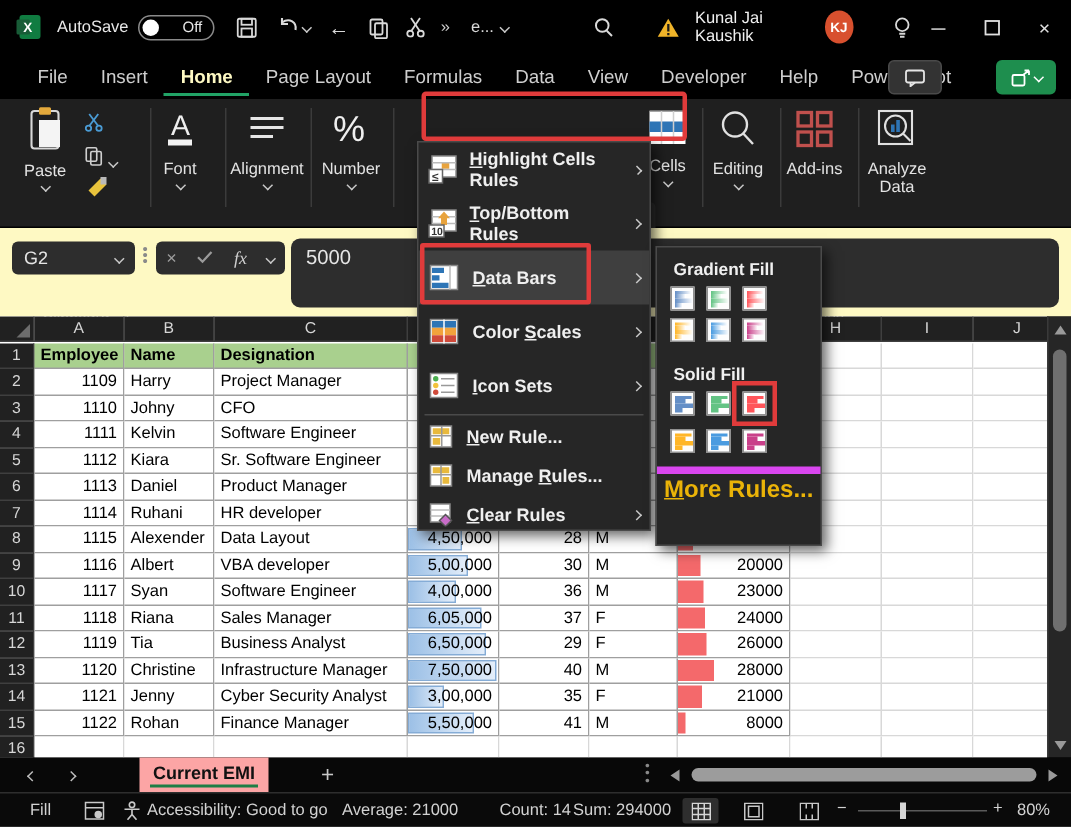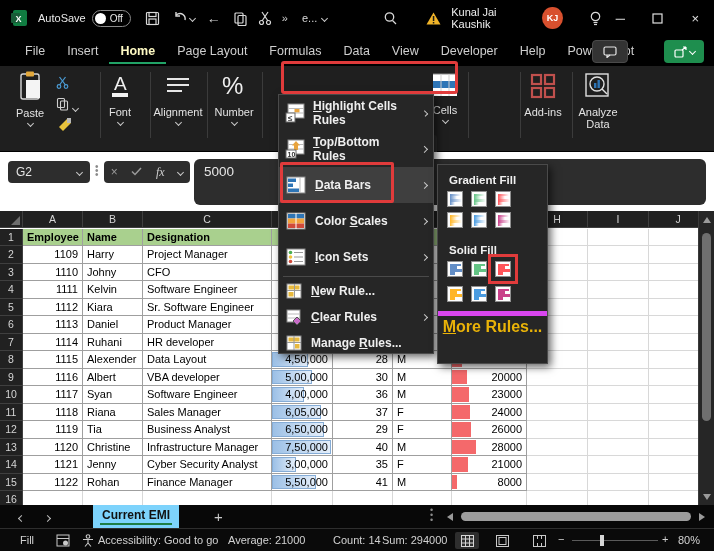--- a/index.html
+++ b/index.html
@@ -3,21 +3,21 @@
 <meta charset="utf-8">
 <style>
   html,body{margin:0;padding:0;background:#000;}
   *{box-sizing:border-box;font-family:"Liberation Sans",sans-serif;}
   #app{position:relative;width:714px;height:551px;background:#000;overflow:hidden;color:#e6e6e6;}
   .abs{position:absolute;}
 
   
   #titlebar{left:0;top:0;width:714px;height:36px;background:#000;display:flex;align-items:center;}
   .tb-ic{display:inline-flex;align-items:center;justify-content:center;color:#d9d9d9;}
-  #autosave-pill{display:flex;align-items:center;gap:4px;border:1px solid #8a8a8a;border-radius:9px;height:17px;padding:0 7px 0 2px;margin-left:6px;}
+  #autosave-pill{display:flex;align-items:center;gap:16px;border:1px solid #8a8a8a;border-radius:9px;height:17px;padding:0 7px 0 2px;margin-left:6px;}
   #autosave-knob{width:11px;height:11px;border-radius:50%;background:#fff;}
   #autosave-pill span{font-size:10px;color:#e8e8e8;}
   .qat{margin-left:14px;}
   #avatar{width:22px;height:22px;border-radius:50%;background:#d8502e;color:#fff;font-size:9px;font-weight:bold;display:flex;align-items:center;justify-content:center;}
   .winbtn{width:40px;height:36px;display:flex;align-items:center;justify-content:center;color:#e0e0e0;font-size:13px;}
 
   
   #menubar{left:0;top:36px;width:714px;height:30px;background:#000;display:flex;align-items:center;}
   #menu-tabs{display:flex;align-items:center;margin-left:14px;gap:0;}
   .mtab{padding:6px 11px;font-size:12.5px;color:#cfcfcf;}
@@ -30,21 +30,21 @@
   .rsep{position:absolute;top:6px;width:1px;height:66px;background:#3b3b3b;}
   .rlabel{font-size:11px;color:#e3e3e3;text-align:center;}
   .rgrouplbl{position:absolute;top:137px;font-size:10.5px;color:#b9b9b9;}
   .chv{display:inline-block;width:5px;height:5px;border-right:1.4px solid #c9c9c9;border-bottom:1.4px solid #c9c9c9;transform:rotate(45deg);}
   .chv.r{transform:rotate(-45deg);}
   .chv.l{transform:rotate(135deg);}
   .bigbtn{position:absolute;display:flex;flex-direction:column;align-items:center;gap:2px;}
   #cf-button{position:absolute;left:285px;top:69px;height:24px;display:flex;align-items:center;gap:5px;padding:0 6px;font-size:11px;color:#ececec;background:#2a2a2a;border-radius:3px;}
 
   
-  #formulabar{left:0;top:152px;width:714px;height:59px;background:#ffffff;}
+  #formulabar{left:0;top:152px;width:714px;height:59px;background:#fef9c3;}
   .fbox{position:absolute;background:#2d2d2d;border-radius:4px;color:#e6e6e6;font-size:12px;display:flex;align-items:center;}
   #namebox{left:8px;top:9px;width:82px;height:22px;padding:0 8px;justify-content:space-between;}
   #fxbox{left:104px;top:9px;width:86px;height:22px;justify-content:space-around;color:#9a9a9a;}
   #valuebox{left:194px;top:7px;width:512px;height:46px;border-radius:6px;align-items:flex-start;padding:5px 10px;font-size:13.5px;}
   .vdots{position:absolute;left:95px;top:13px;width:3px;color:#8a8a8a;font-size:10px;line-height:4px;}
 
   
   #gridwrap{left:0;top:211px;width:698px;height:294px;overflow:hidden;background:#fff;}
   #grid{display:grid;}
   .ghd{background:#212121;color:#d6d6d6;font-size:10.5px;display:flex;align-items:center;justify-content:center;border-right:1px solid #3f3f3f;border-bottom:1px solid #3f3f3f;}
@@ -81,21 +81,21 @@
   .swrow{display:flex;gap:8px;margin:5px 0 4px 9px;}
   .swatch{width:16px;height:16px;background:#fdfdfd;border:1px solid #909090;padding:1.5px 2px;display:flex;flex-direction:column;justify-content:space-between;}
   .swatch i{display:block;height:2.2px;}
   .swatch.boxed{outline:3px solid #e03b3b;outline-offset:4px;}
   #more-rules{border-top:5px solid #d946ef;margin-top:9px;height:26px;display:flex;align-items:center;justify-content:center;font-size:16px;font-weight:bold;color:#eab308;}
 
   .red-box{position:absolute;border:3px solid #e03b3b;z-index:10;pointer-events:none;}
 
   
   #tabbar{left:0;top:505px;width:714px;height:23px;background:#080808;display:flex;align-items:center;}
-  #sheet-tab{position:absolute;left:93px;top:0;height:23px;width:86px;background:#7dd3fc;color:#111;font-size:12px;font-weight:bold;display:flex;flex-direction:column;align-items:center;justify-content:center;}
+  #sheet-tab{position:absolute;left:93px;top:0;height:23px;width:86px;background:#fca5a5;color:#111;font-size:12px;font-weight:bold;display:flex;flex-direction:column;align-items:center;justify-content:center;}
   #sheet-tab .uline{width:72px;height:2px;background:#1e7e45;margin-top:1px;}
   .tabnav{color:#bdbdbd;font-size:11px;width:26px;text-align:center;}
   #newsheet{position:absolute;left:214px;color:#c9c9c9;font-size:15px;}
   #hscroll{position:absolute;left:447px;top:6px;width:260px;height:12px;}
   #hthumb{position:absolute;left:14px;top:1px;width:230px;height:9px;background:#9c9c9c;border-radius:5px;}
   #tab-dots{position:absolute;left:430px;top:3px;color:#8a8a8a;font-size:9px;line-height:5px;}
 
   
   #statusbar{left:0;top:528px;width:714px;height:23px;background:#0a0a0a;border-top:1px solid #2e2e2e;display:flex;align-items:center;font-size:11px;color:#d2d2d2;}
   .sb{position:absolute;}
@@ -297,20 +297,28 @@
             <rect x="2" y="9" width="24" height="7" fill="#2e75b6"></rect>
             <line x1="2" y1="2" x2="26" y2="2" stroke="#888"></line>
             <line x1="10" y1="2" x2="10" y2="24" stroke="#cfcfcf"></line>
             <line x1="18" y1="2" x2="18" y2="24" stroke="#cfcfcf"></line>
           </svg></span>
       <span class="rlabel">Cells</span>
       <span class="chv"></span>
     </div>
     <div class="rsep" style="left:468px"></div>
 
+    <div class="bigbtn" style="left:470px;top:6px;width:44px">
+      <span><svg width="28" height="28" fill="none" stroke="#e0e0e0" stroke-width="1.6">
+            <circle cx="12" cy="11" r="8"></circle>
+            <line x1="17.5" y1="17" x2="24" y2="24"></line>
+          </svg></span>
+      <span class="rlabel">Editing</span>
+      <span class="chv"></span>
+    </div>
     <div class="rsep" style="left:520px"></div>
 
     <div class="bigbtn" style="left:522px;top:6px;width:42px">
       <span><svg width="28" height="28" fill="none" stroke="#c0504d" stroke-width="2.2">
             <rect x="3" y="3" width="9" height="9"></rect>
             <rect x="16" y="3" width="9" height="9"></rect>
             <rect x="3" y="16" width="9" height="9"></rect>
             <rect x="16" y="16" width="9" height="9"></rect>
           </svg></span>
       <span class="rlabel">Add-ins</span>
@@ -804,42 +812,42 @@
             <line x1="1" y1="7.5" x2="15" y2="7.5" stroke="#999"></line>
             <line x1="8.5" y1="1" x2="8.5" y2="15" stroke="#999"></line>
           </svg>
         </span>
         <span><span></span><u>N</u><span>ew Rule...</span></span>
         <span class="grow"></span>
       </div>
       <div class="mitem small">
         <span class="micon sm">
           <svg width="16" height="16">
-            <rect x="1" y="1" width="13" height="12" fill="#fff" stroke="#888"></rect>
-            <line x1="1" y1="5" x2="14" y2="5" stroke="#bbb"></line>
-            <line x1="1" y1="9" x2="14" y2="9" stroke="#bbb"></line>
-            <polygon points="7,12 11,8 15,12 11,16" fill="#c86cc8" stroke="#555"></polygon>
-          </svg>
-        </span>
-        <span><span></span><u>C</u><span>lear Rules</span></span>
-        <span class="grow"></span>
-        <span class="chv r"></span>
-      </div>
-      <div class="mitem small">
-        <span class="micon sm">
-          <svg width="16" height="16">
             <rect x="1" y="1" width="14" height="14" fill="#fff" stroke="#888"></rect>
             <rect x="2.5" y="2.5" width="11" height="4" fill="#e8b93d"></rect>
             <rect x="9" y="9" width="4.5" height="4.5" fill="#e8b93d"></rect>
             <line x1="1" y1="7.5" x2="15" y2="7.5" stroke="#999"></line>
             <line x1="8" y1="1" x2="8" y2="15" stroke="#999"></line>
           </svg>
         </span>
         <span><span>Manage </span><u>R</u><span>ules...</span></span>
         <span class="grow"></span>
+      </div>
+      <div class="mitem small">
+        <span class="micon sm">
+          <svg width="16" height="16">
+            <rect x="1" y="1" width="13" height="12" fill="#fff" stroke="#888"></rect>
+            <line x1="1" y1="5" x2="14" y2="5" stroke="#bbb"></line>
+            <line x1="1" y1="9" x2="14" y2="9" stroke="#bbb"></line>
+            <polygon points="7,12 11,8 15,12 11,16" fill="#c86cc8" stroke="#555"></polygon>
+          </svg>
+        </span>
+        <span><span></span><u>C</u><span>lear Rules</span></span>
+        <span class="grow"></span>
+        <span class="chv r"></span>
       </div>
     </div>
 
   <div id="cf-submenu" class="abs">
     <div class="subhdr">Gradient Fill</div>
     <div class="swrow" id="grad-row1">
         <span class="swatch">
           <i style="width: 11px; background: linear-gradient(to right, rgb(99, 142, 198), rgb(255, 255, 255));"></i>
           <i style="width: 7px; background: linear-gradient(to right, rgb(99, 142, 198), rgb(255, 255, 255));"></i>
           <i style="width: 12px; background: linear-gradient(to right, rgb(99, 142, 198), rgb(255, 255, 255));"></i>

